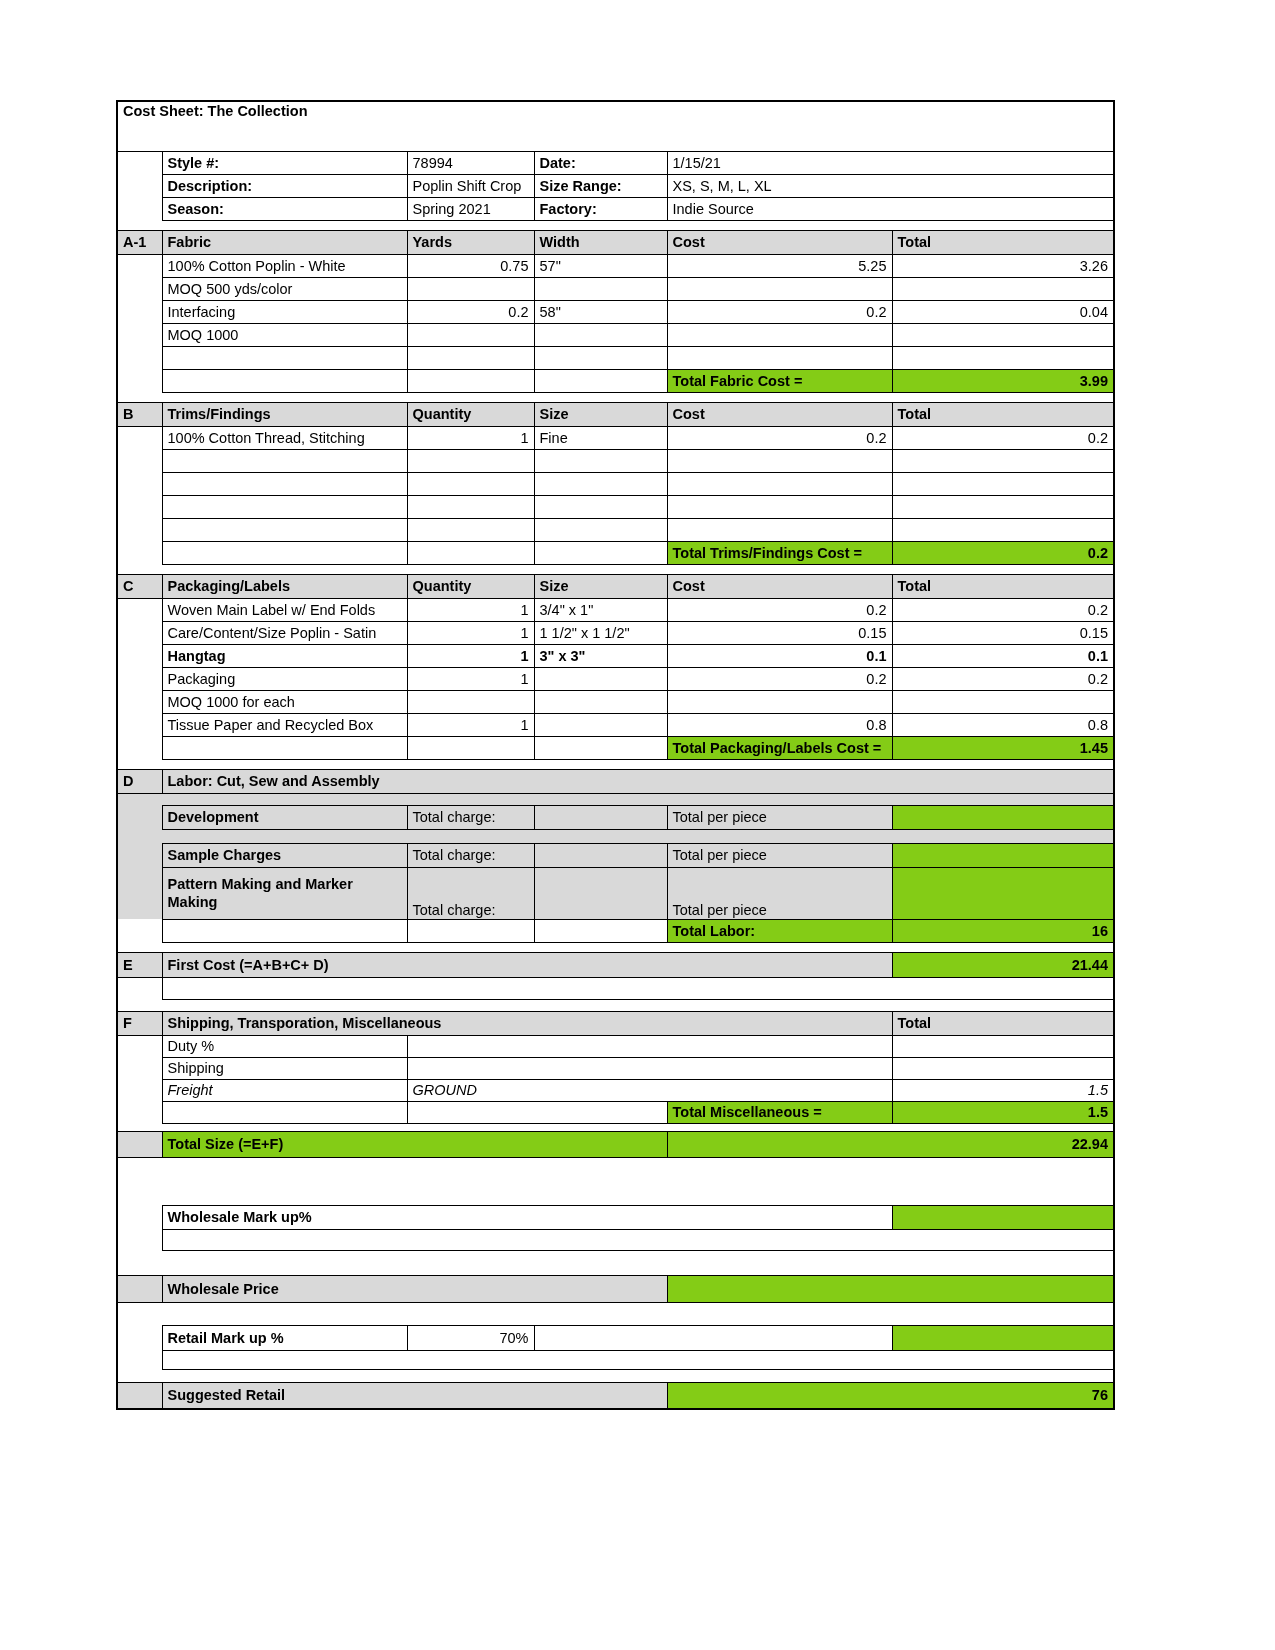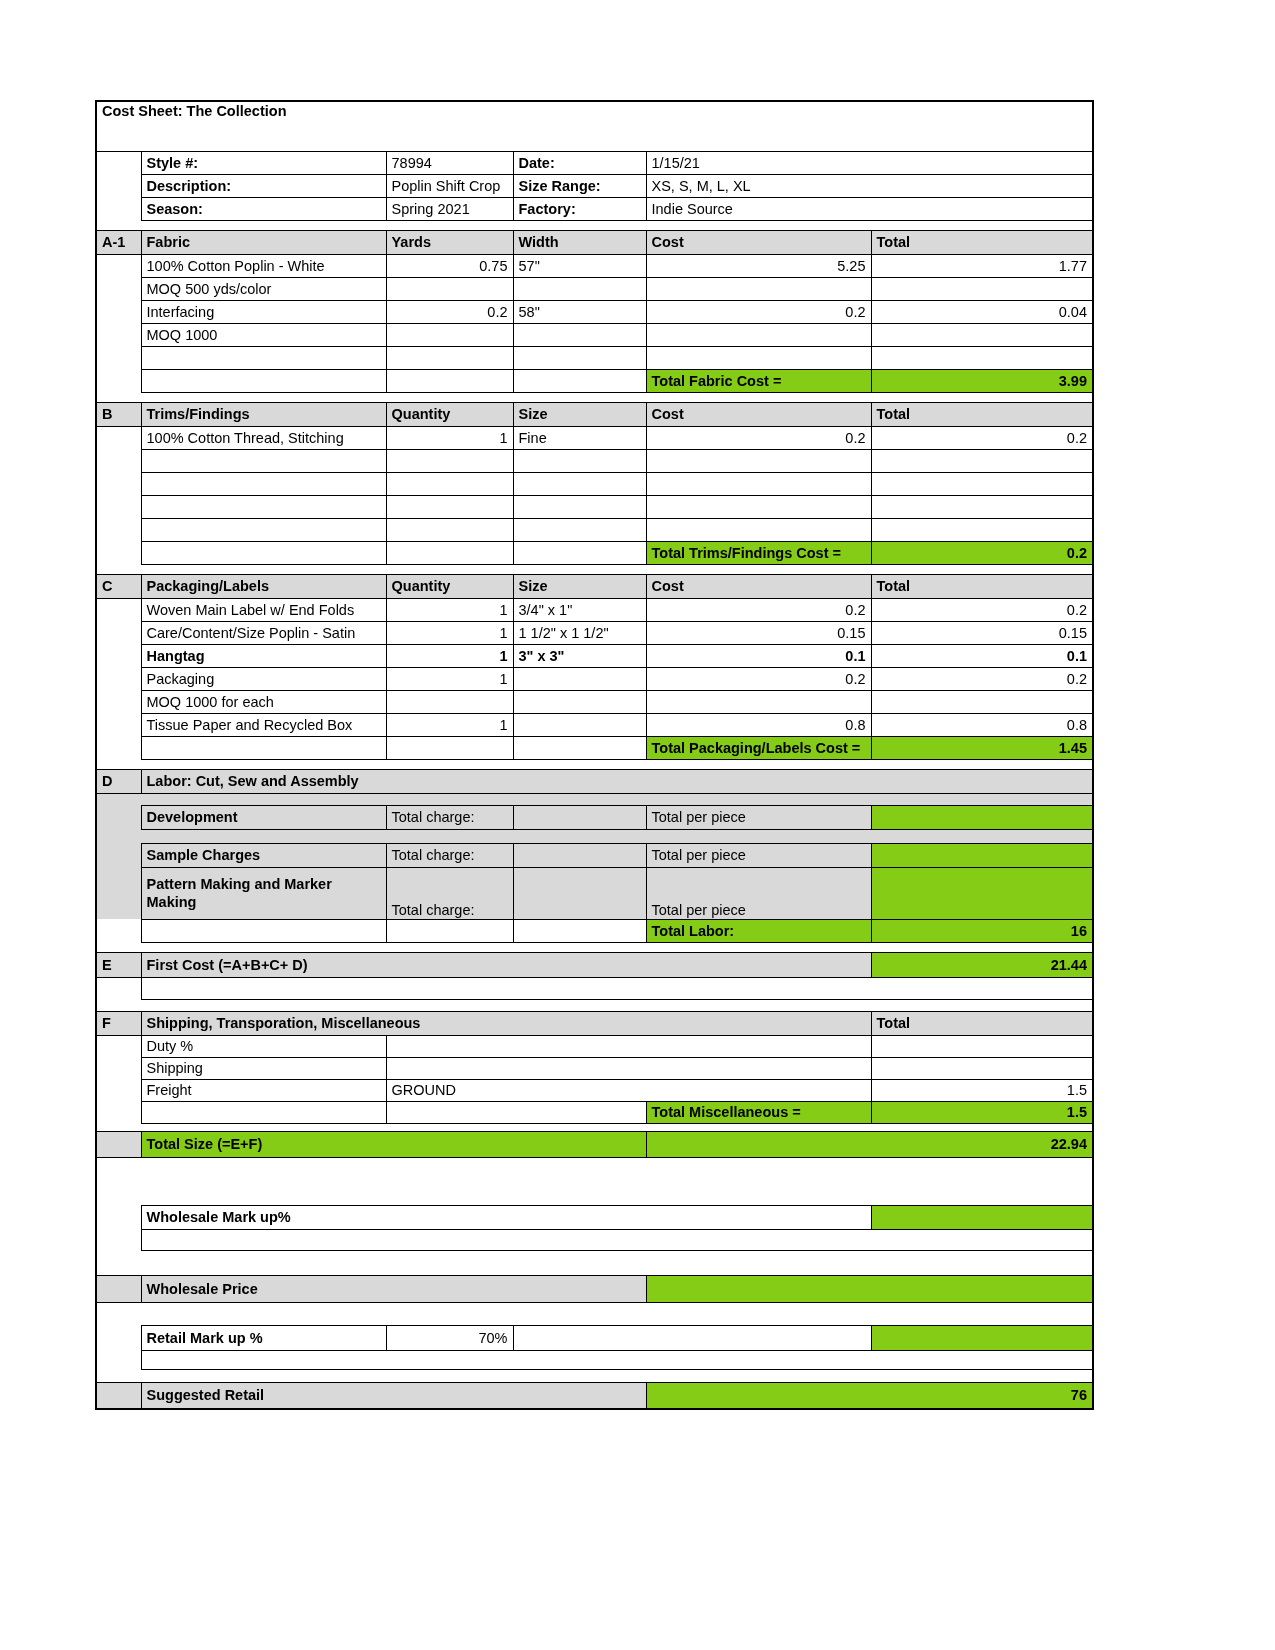--- a/index.html
+++ b/index.html
@@ -1,17 +1,17 @@
 <!DOCTYPE html>
 <html><head>
 <meta charset="utf-8">
 <style>
   html,body{margin:0;padding:0;background:#ffffff;}
   body{width:1275px;height:1650px;position:relative;font-family:"Liberation Sans",sans-serif;color:#000;}
-  .sheet{position:absolute;left:95px;top:100px;}
+  .sheet{position:absolute;left:116px;top:100px;}
   table{border-collapse:collapse;table-layout:fixed;width:997px;border:2px solid #000;}
   td{border:1px solid #000;font-size:14.5px;padding:1px 5px;vertical-align:middle;overflow:hidden;white-space:nowrap;}
   td.b{font-weight:700;}
   td.r{text-align:right;}
   td.g{background:#d9d9d9;}
   td.lg{background:#84cc16;}
   td.ltr{border-top:none;border-bottom:none;}
   td.sp{border:none;}
   td.nb{border:none;}
   td.top{vertical-align:top;}
@@ -66,21 +66,21 @@
           <td class="b g">Width</td>
           <td class="b g">Cost</td>
           <td class="b g">Total</td>
         </tr>
         <tr style="height: 23px;">
           <td class="ltr"></td>
           <td>100% Cotton Poplin - White</td>
           <td class="r">0.75</td>
           <td>57"</td>
           <td class="r">5.25</td>
-          <td class="r">1.77</td>
+          <td class="r">3.26</td>
         </tr>
         <tr style="height: 23px;">
           <td class="ltr"></td>
           <td>MOQ 500 yds/color</td>
           <td></td>
           <td></td>
           <td></td>
           <td></td>
         </tr>
         <tr style="height: 23px;">
@@ -313,21 +313,21 @@
           <td>Duty %</td>
           <td colspan="3"></td>
           <td></td>
         </tr>
         <tr style="height: 22px;">
           <td class="ltr"></td>
           <td>Shipping</td>
           <td colspan="3"></td>
           <td></td>
         </tr>
-        <tr style="height: 22px;">
+        <tr style="height: 22px; font-style: italic;">
           <td class="ltr"></td>
           <td>Freight</td>
           <td colspan="3">GROUND</td>
           <td class="r">1.5</td>
         </tr>
         <tr style="height: 22px;">
           <td class="ltr"></td>
           <td></td>
           <td colspan="2"></td>
           <td class="b lg">Total Miscellaneous =</td>

